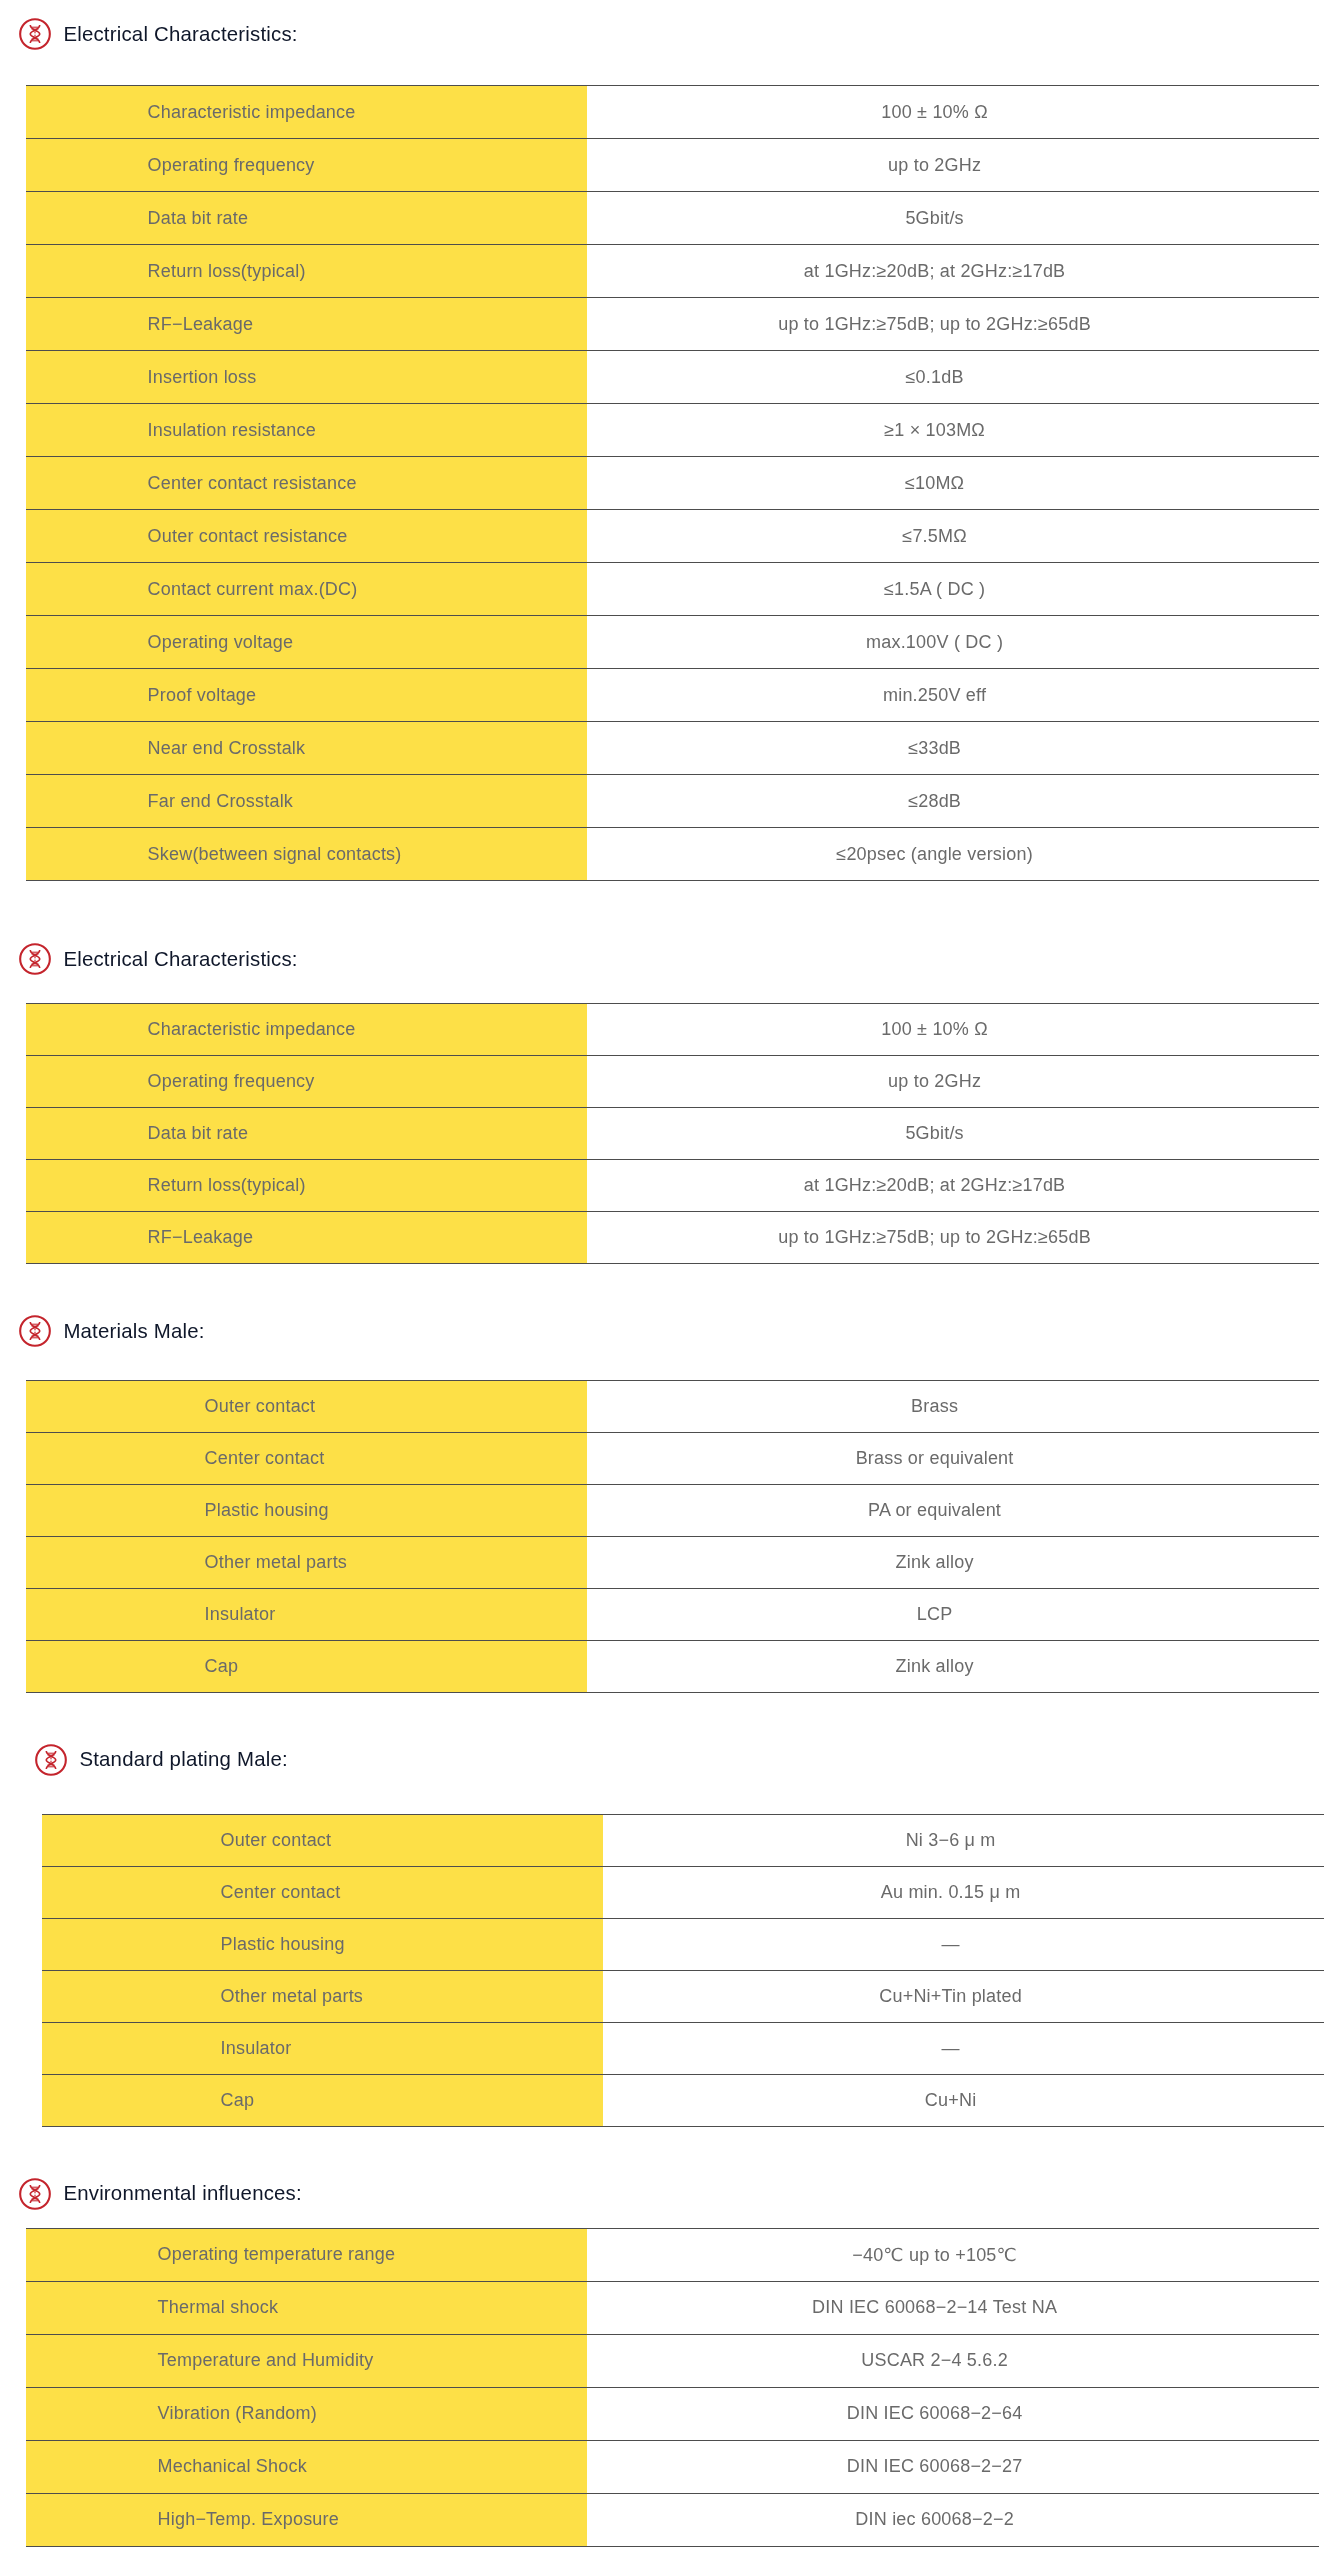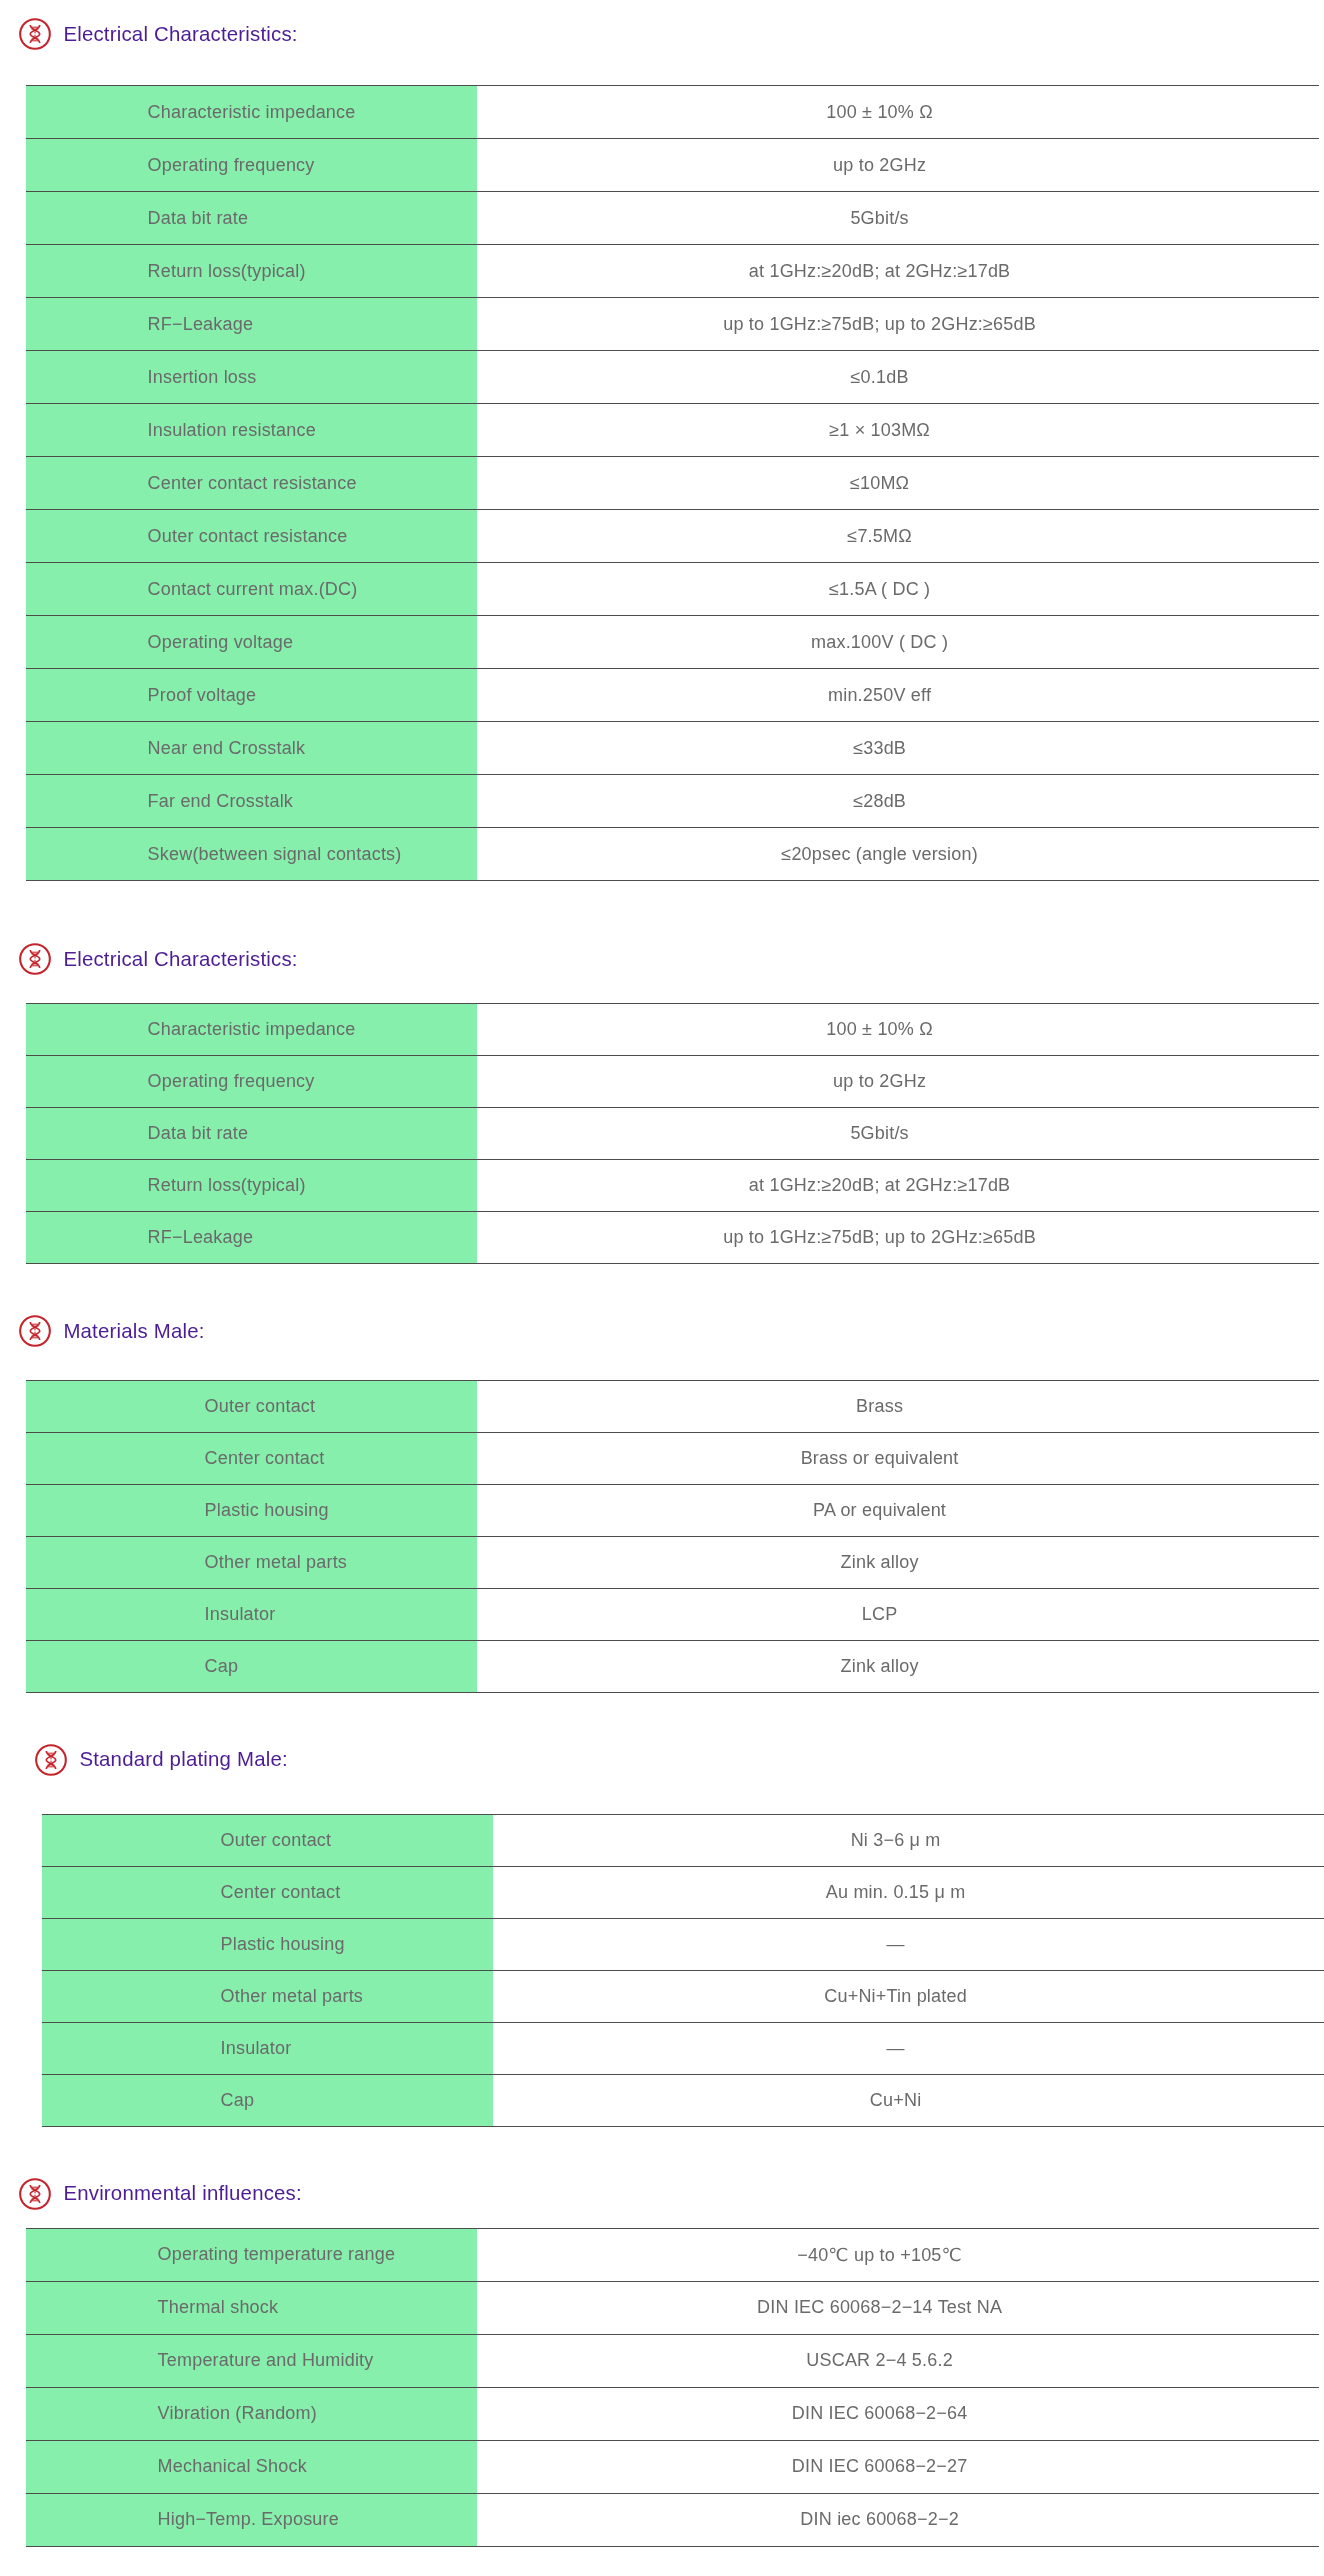--- a/index.html
+++ b/index.html
@@ -29,43 +29,43 @@
     width: 34px;
     height: 34px;
     color: #c4242c;
     flex: 0 0 auto;
   }
   .sec-title {
     margin: 0;
     font-size: 20.4px;
     font-weight: 400;
     letter-spacing: 0.2px;
-    color: #4c1d95;
+    color: #0f172a;
   }
   .spec-table {
     width: 1293px;
     border-top: 1.4px solid #4d4d4d;
   }
   .row {
     display: flex;
     align-items: stretch;
     border-bottom: 1.4px solid #4d4d4d;
     box-sizing: border-box;
   }
   .cell {
     display: flex;
     align-items: center;
     font-size: 18px;
     color: #6a6a6a;
     letter-spacing: 0.2px;
   }
   .cell.label {
-    width: 451px;
+    width: 561px;
     flex: 0 0 auto;
-    background: #86efac;
+    background: #fde047;
     box-sizing: border-box;
   }
   .cell.value {
     flex: 1 1 auto;
     justify-content: center;
     padding-right: 36px;
     text-align: right;
   }
   
   .s0 { margin-top: 13.3px; }

